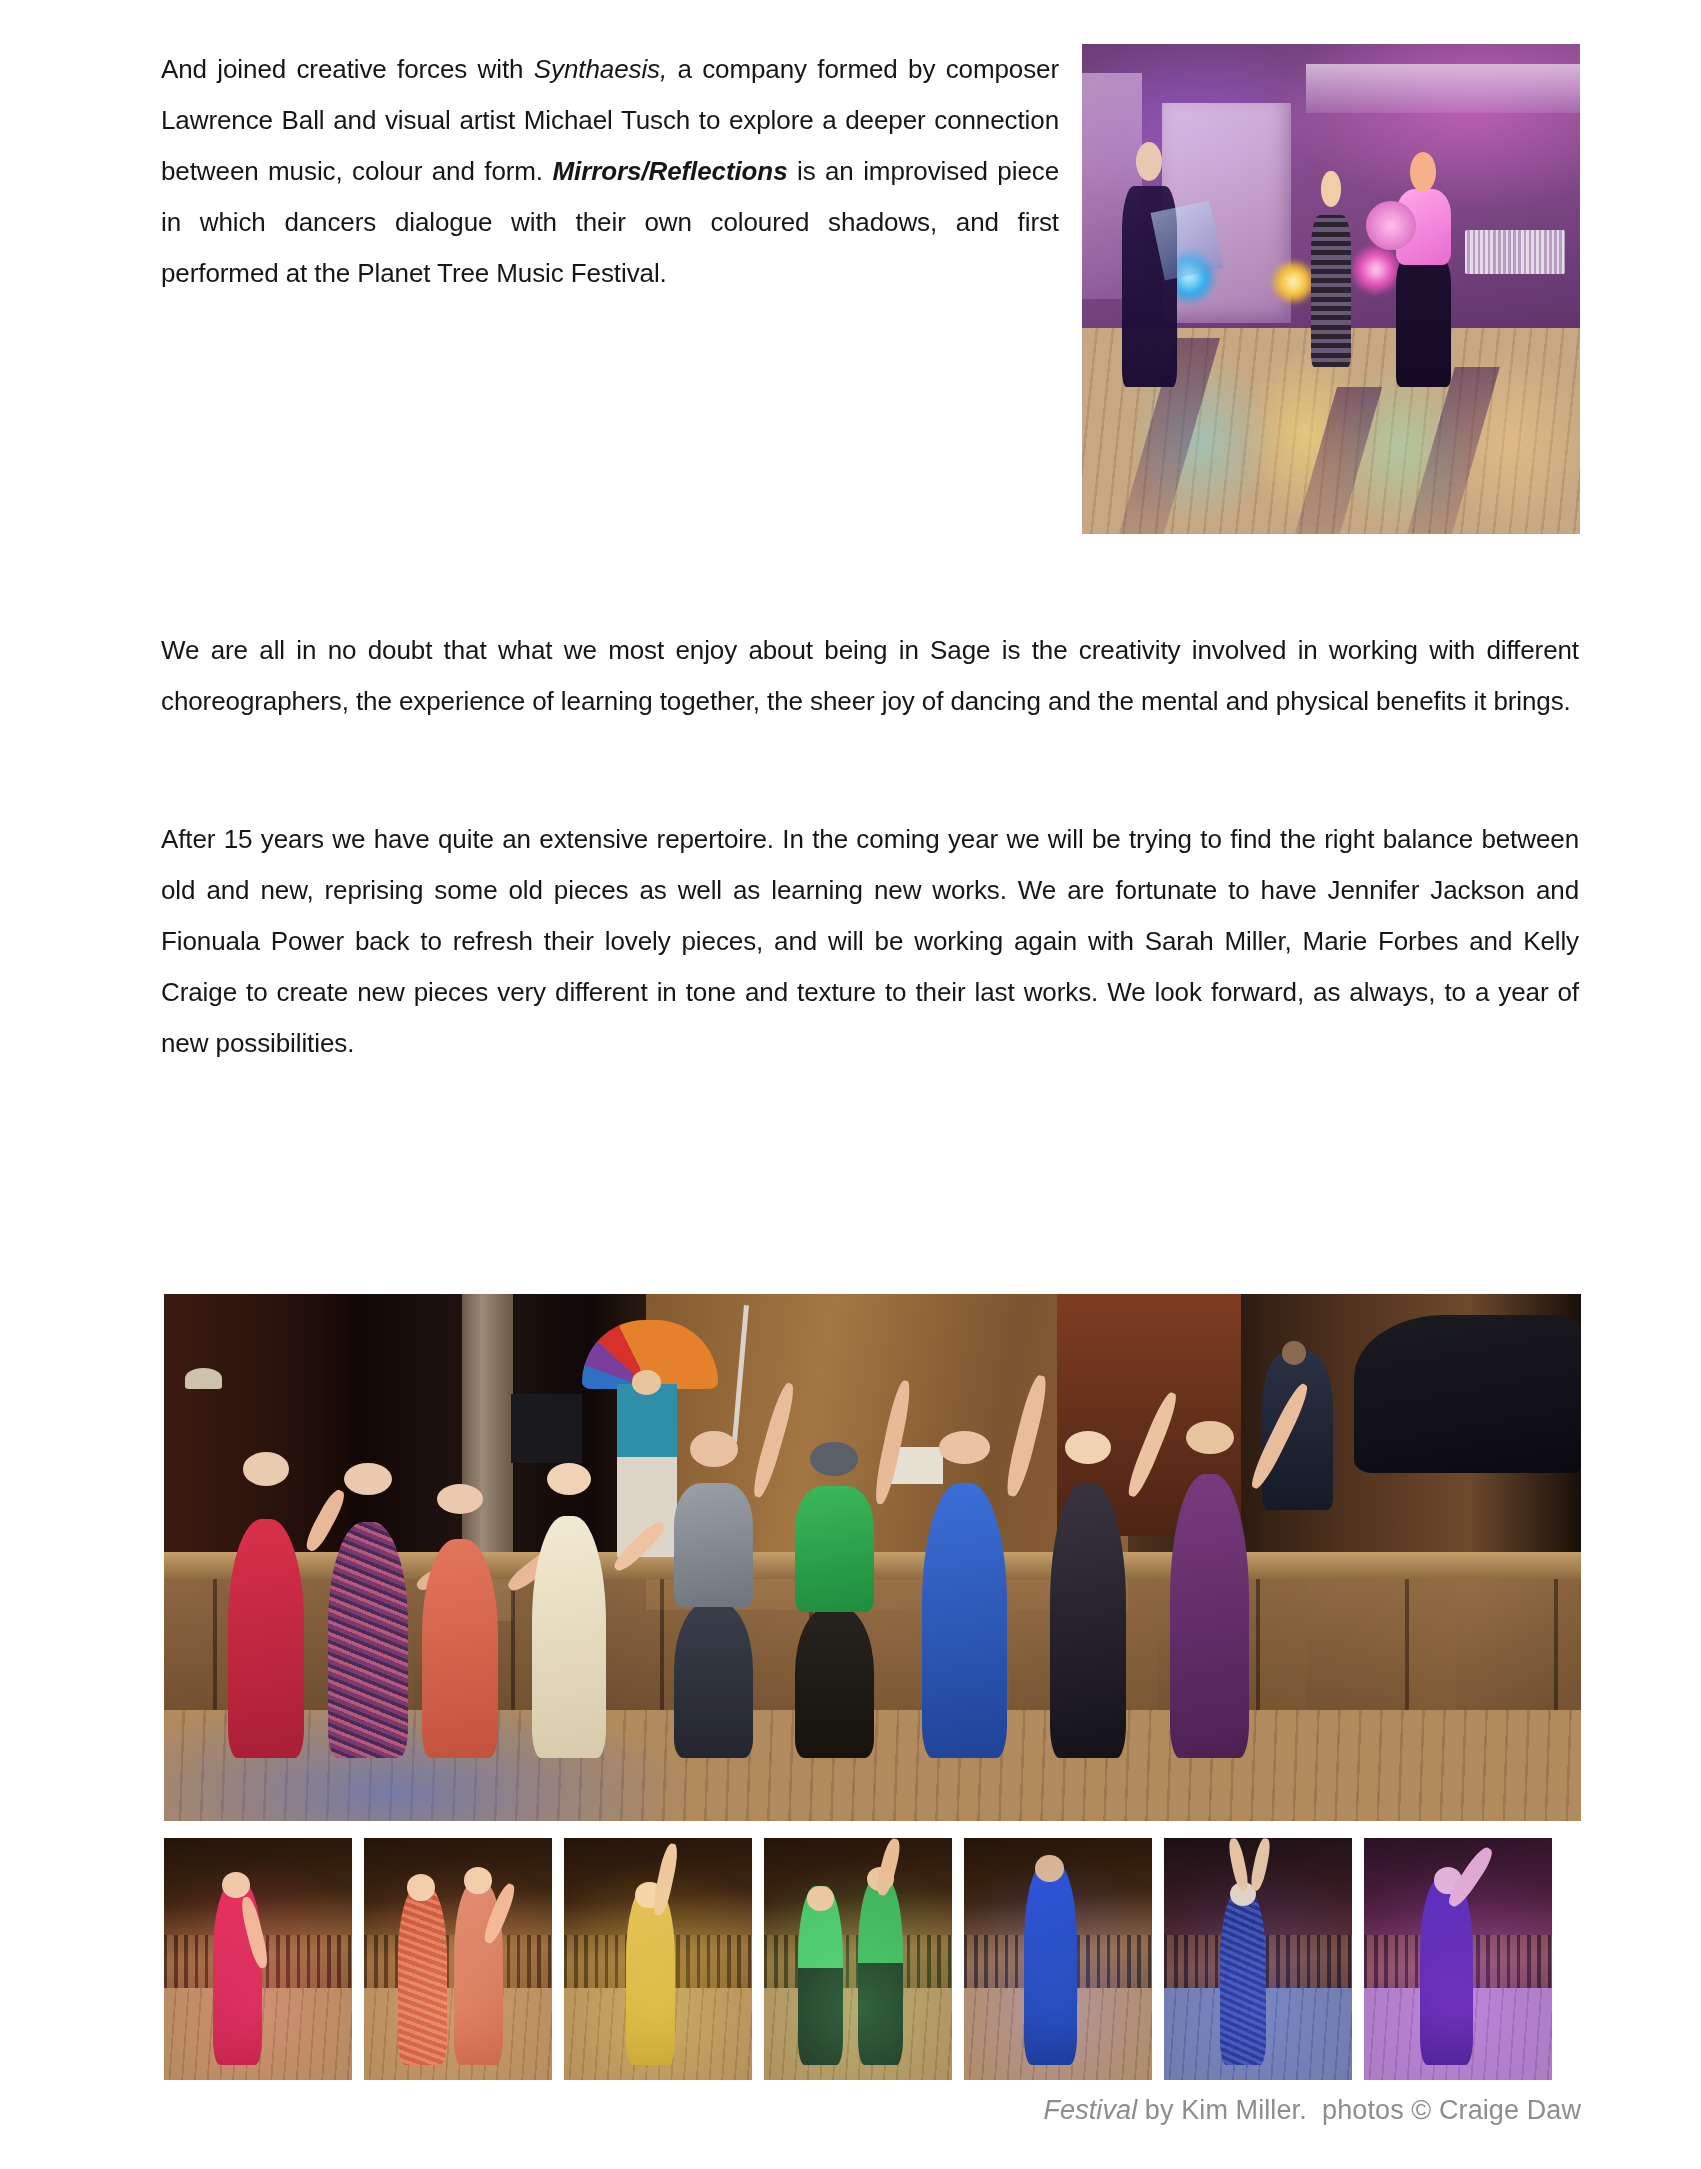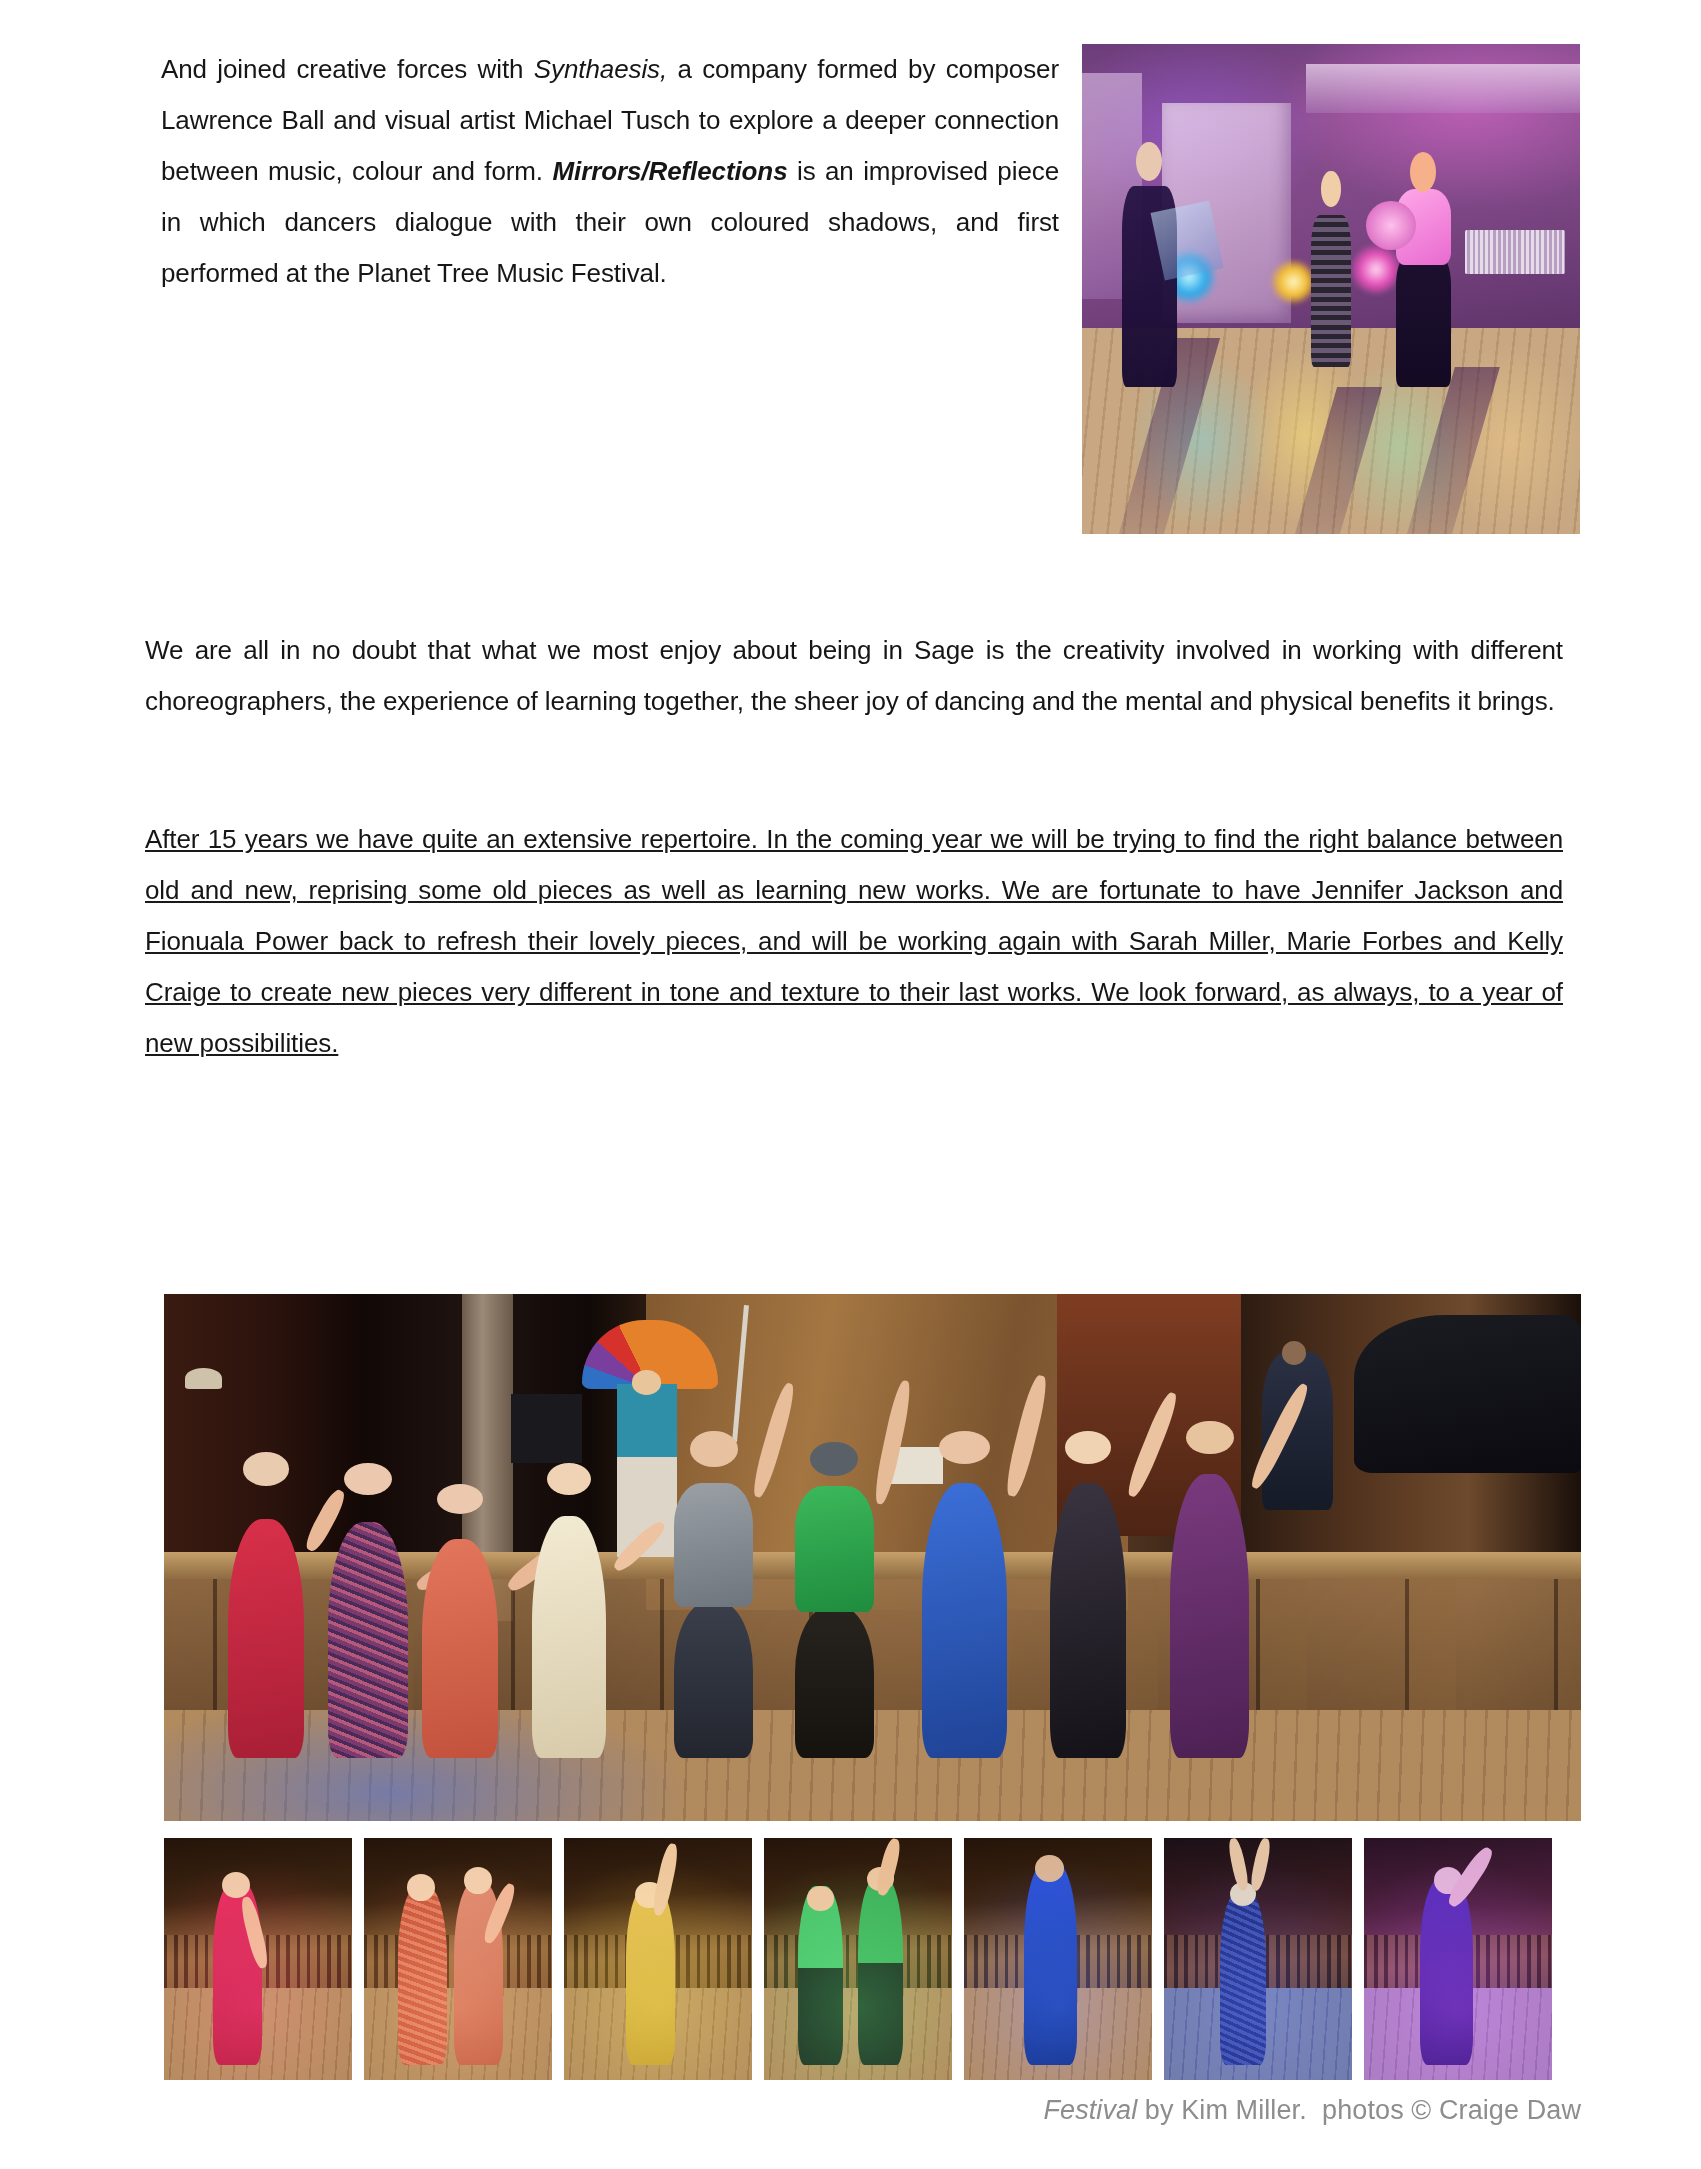--- a/index.html
+++ b/index.html
@@ -140,25 +140,25 @@
     top: 531px;
     font-size: 34px;
     font-weight: bold;
     color: #2D3AE0;
     letter-spacing: -0.3px;
   }
 
   
   .para-block {
     position: absolute;
-    left: 145px;
+    left: 161px;
     width: 1418px;
   }
   .p-we  { top: 625px; }
-  .p-after { top: 814px; text-decoration: underline; }
+  .p-after { top: 814px; }
 
   .signature {
     position: absolute;
     left: 161px;
     top: 1140px;
     width: 1418px;
     text-align: right;
     font-size: 26px;
     line-height: 42px;
     color: #161616;

